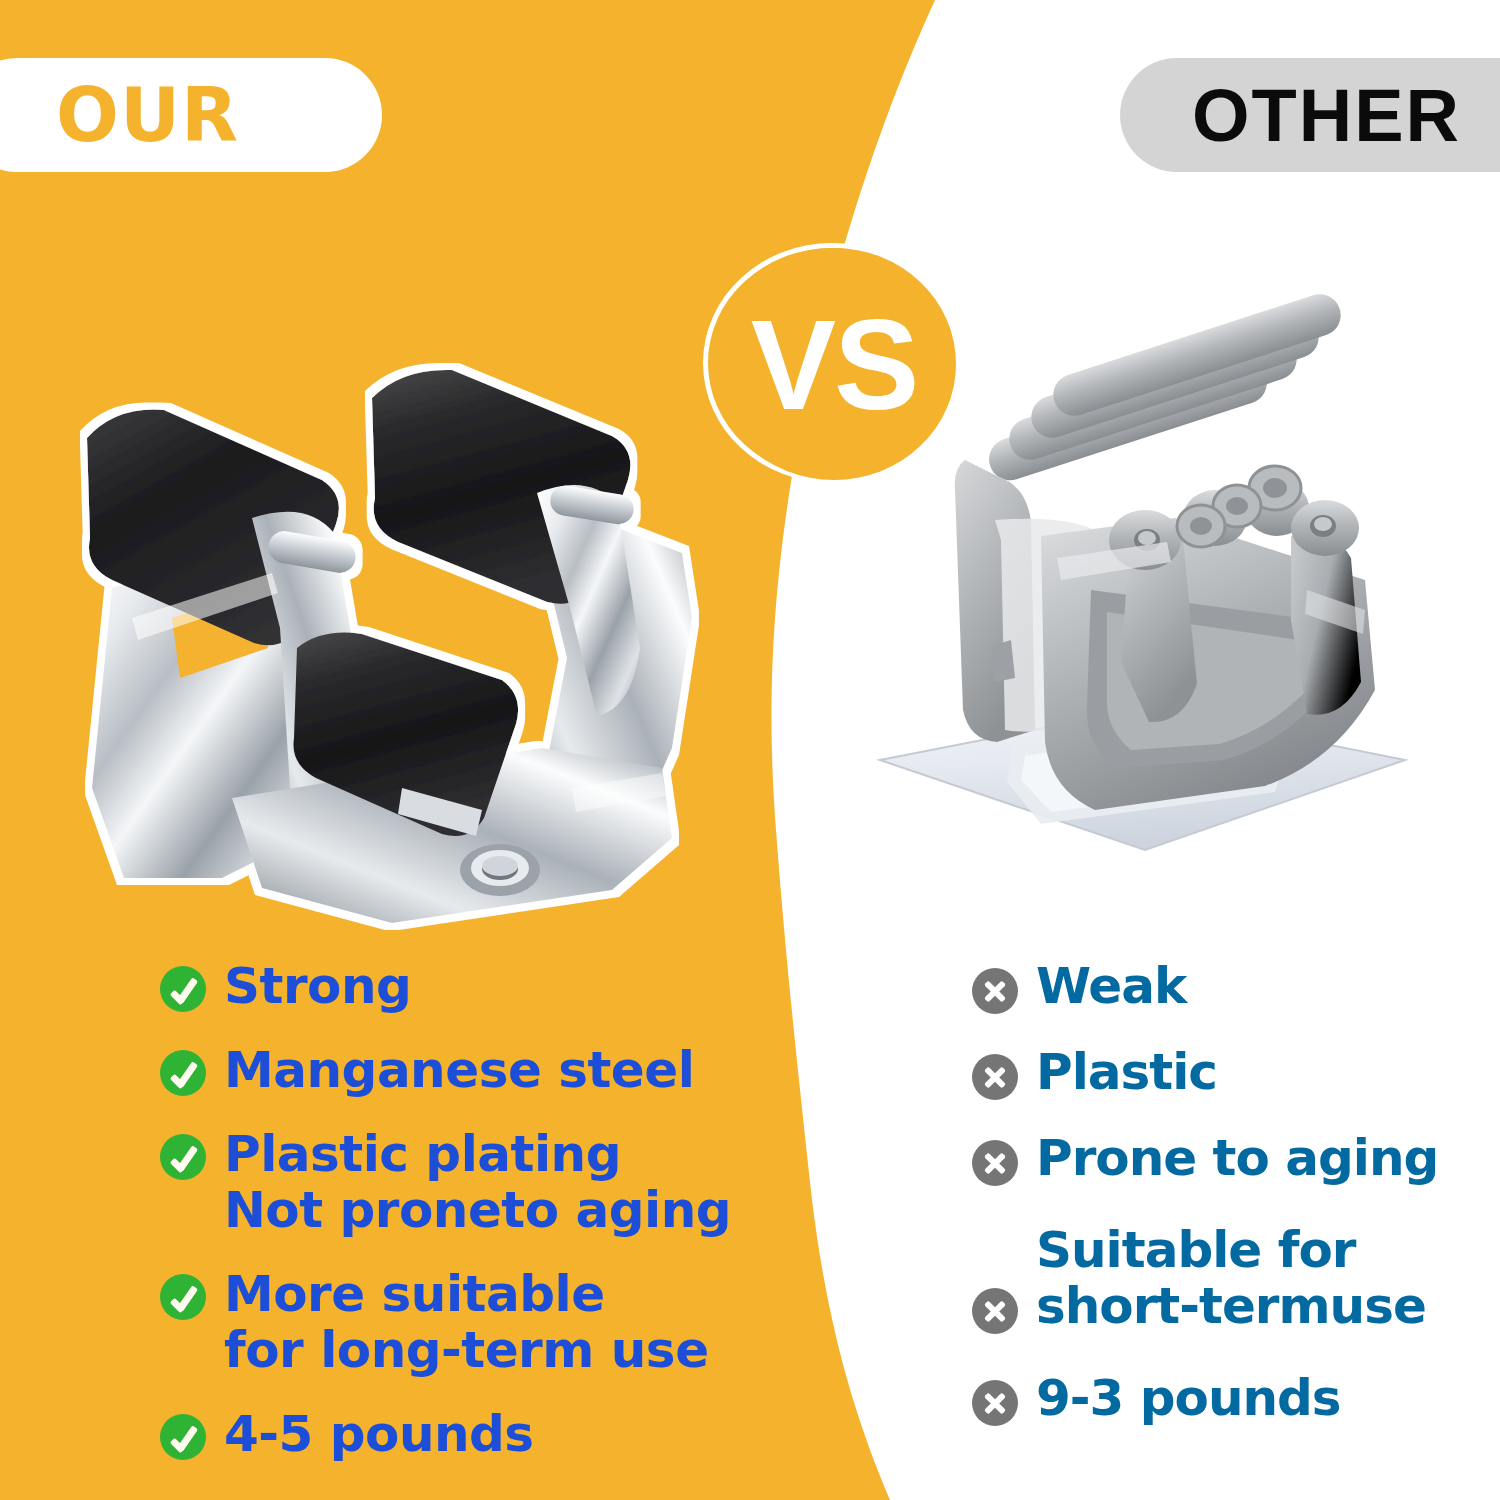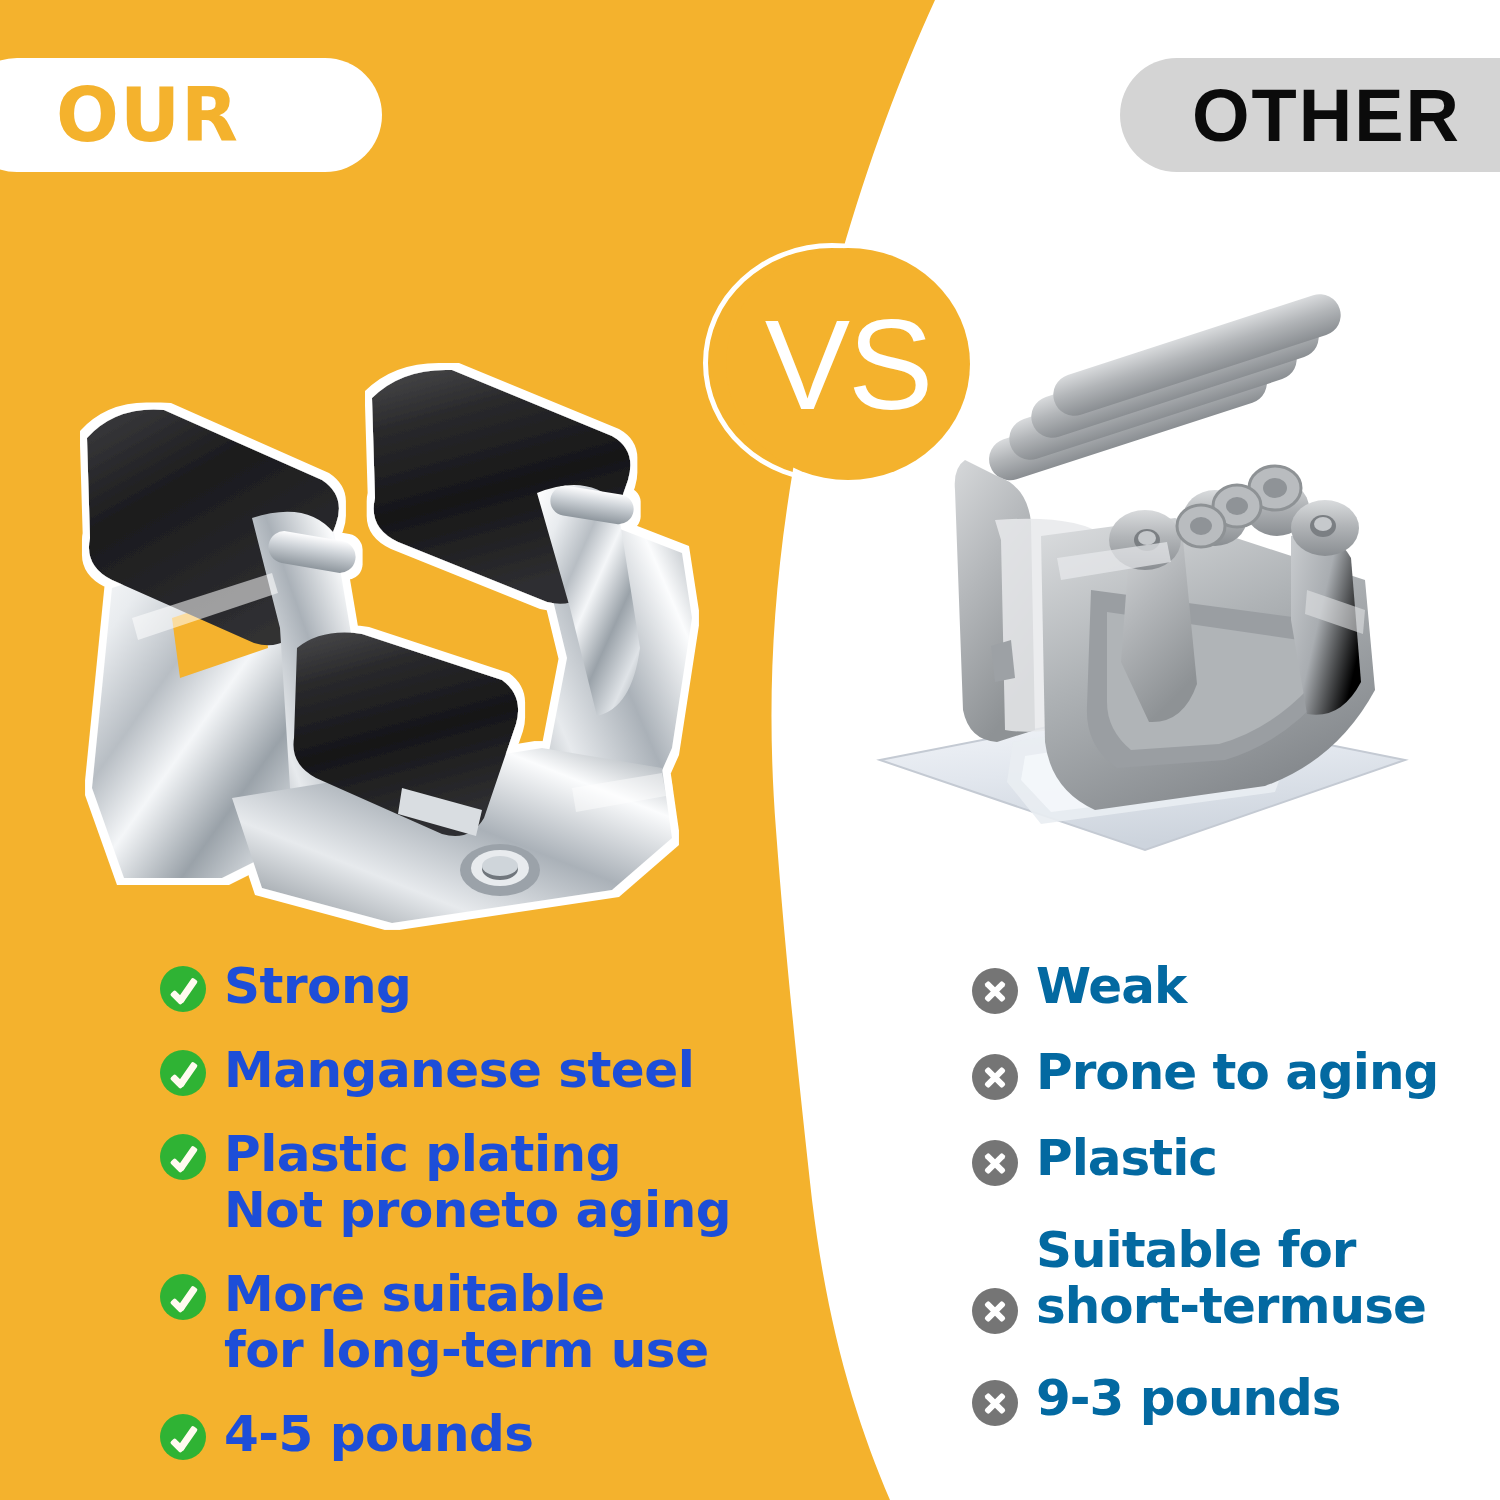--- a/index.html
+++ b/index.html
@@ -48,27 +48,27 @@
   }
 
   
   .vs-wrap { position:absolute; left:703px; top:243px; width:258px; height:240px; }
   .vs-ring {
     position:absolute; inset:0;
     border-radius:50%;
     border:5px solid #ffffff;
   }
   .vs-circle {
-    position:absolute; left:23px; top:5px; width:244px; height:232px;
+    position:absolute; left:9px; top:5px; width:244px; height:232px;
     border-radius:50%;
     background:#F4B22D;
     display:flex; align-items:center; justify-content:center;
     color:#ffffff;
     font-size:128px;
-    font-weight:400;
+    font-weight:700;
     font-family:"Liberation Sans", sans-serif;
     letter-spacing:-2px;
   }
 
   
   .art { position:absolute; }
   .art-left  { left:72px;  top:318px; width:640px; height:630px; }
   .art-right { left:845px; top:290px; width:640px; height:660px; }
 
   
@@ -376,28 +376,28 @@
     <div class="row">
       <span class="bullet-icon ic-cross"></span>
       <span class="bullet-text">
         <span>Weak</span>
       </span>
     </div>
 
     <div class="row">
       <span class="bullet-icon ic-cross"></span>
       <span class="bullet-text">
+        <span>Plastic</span>
+      </span>
+    </div>
+
+    <div class="row">
+      <span class="bullet-icon ic-cross"></span>
+      <span class="bullet-text">
         <span>Prone to aging</span>
-      </span>
-    </div>
-
-    <div class="row">
-      <span class="bullet-icon ic-cross"></span>
-      <span class="bullet-text">
-        <span>Plastic</span>
       </span>
     </div>
 
     <div class="row gap-before">
       <span class="bullet-icon ic-cross"></span>
       <span class="bullet-text">
         <span>Suitable for</span>
         <span class="l2">short-termuse</span>
       </span>
     </div>

